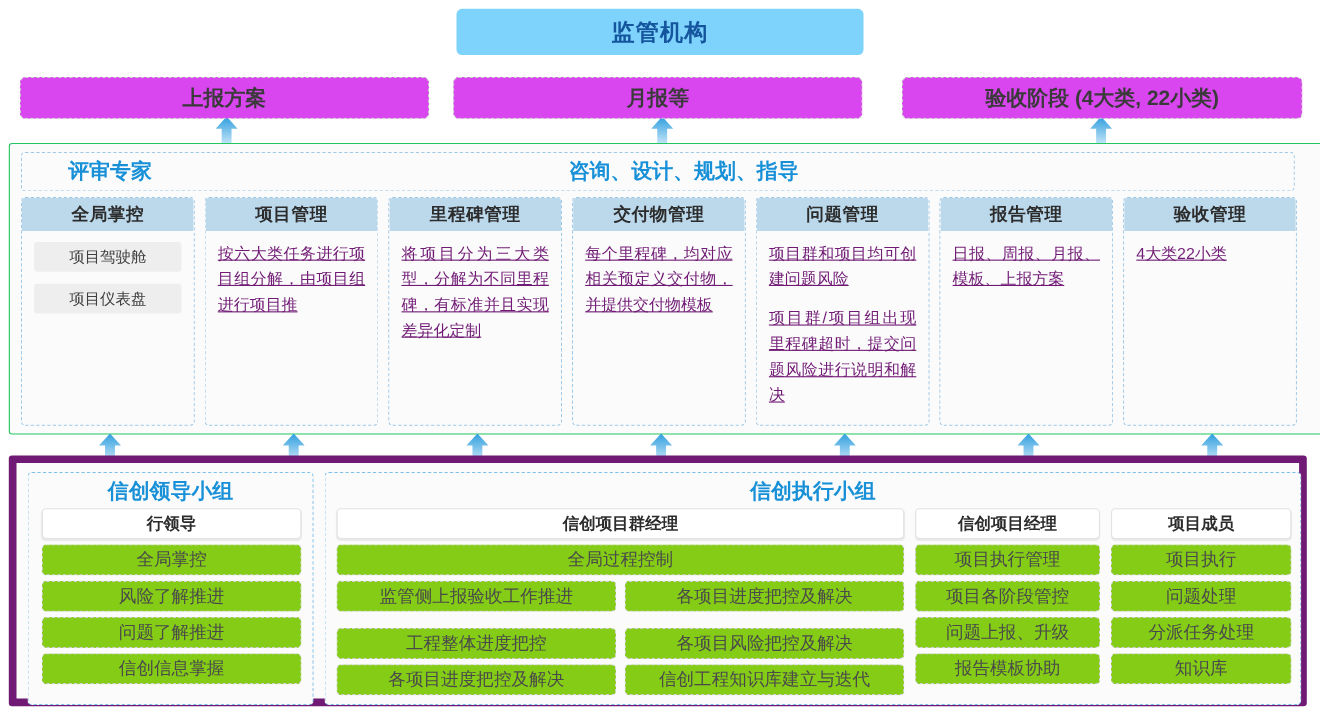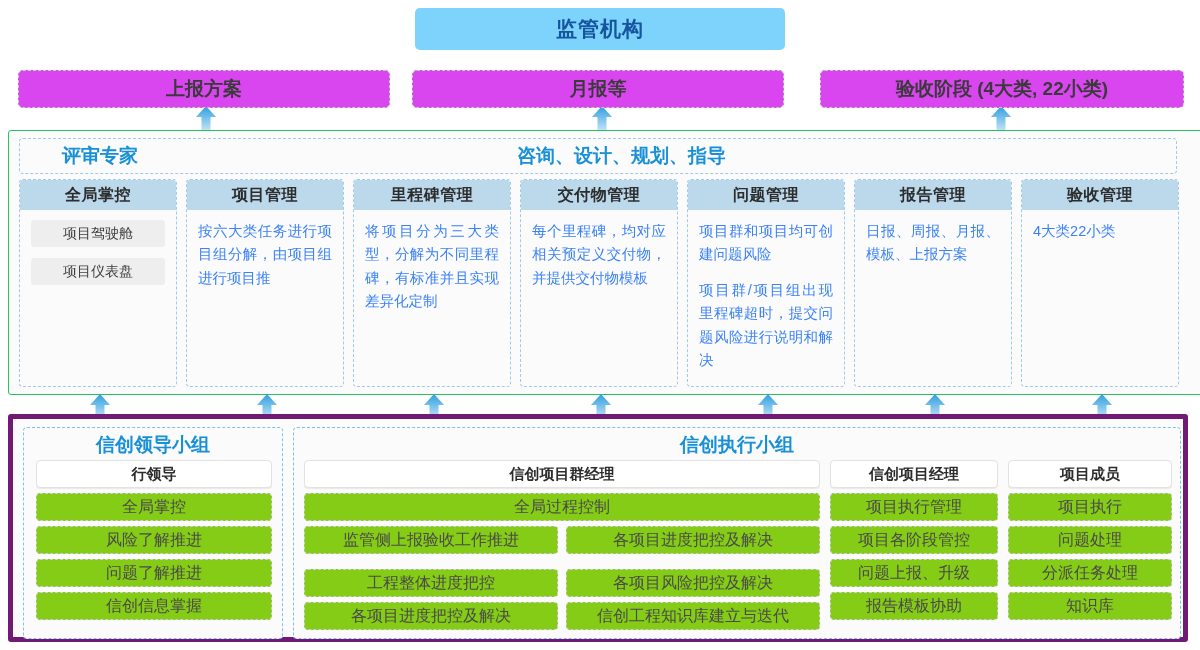--- a/index.html
+++ b/index.html
@@ -135,24 +135,25 @@
     font-weight: bold;
     color: #2c2c2c;
     letter-spacing: .5px;
   }
   .col-body {
     padding: 10px 11px 0 11px;
   }
   .col-desc {
     font-size: 14.5px;
     line-height: 1.62;
-    color: #3b82f6;
+    color: #701a75;
     text-align: justify;
     text-align-last: left;
     margin: 0 0 12px 0;
+    text-decoration: underline;
   }
   .pill {
     background: #eeeeee;
     border-radius: 3px;
     height: 27px;
     display: flex;
     align-items: center;
     justify-content: center;
     font-size: 14px;
     color: #404040;
@@ -161,21 +162,21 @@
 
   
   .arrow-mid { position: absolute; top: 394px; }
 
   
   .bottom-band {
     position: absolute;
     left: 8px; top: 414px;
     width: 1180px;
     height: 228px;
-    border: 5px solid #701a75;
+    border: 7px solid #701a75;
     border-radius: 3px;
     background: #fbfbfb;
     box-sizing: border-box;
   }
   .group-box {
     position: absolute;
     top: 8px;
     height: 212px;
     border: 1px dashed #7fc1e8;
     border-radius: 4px;

